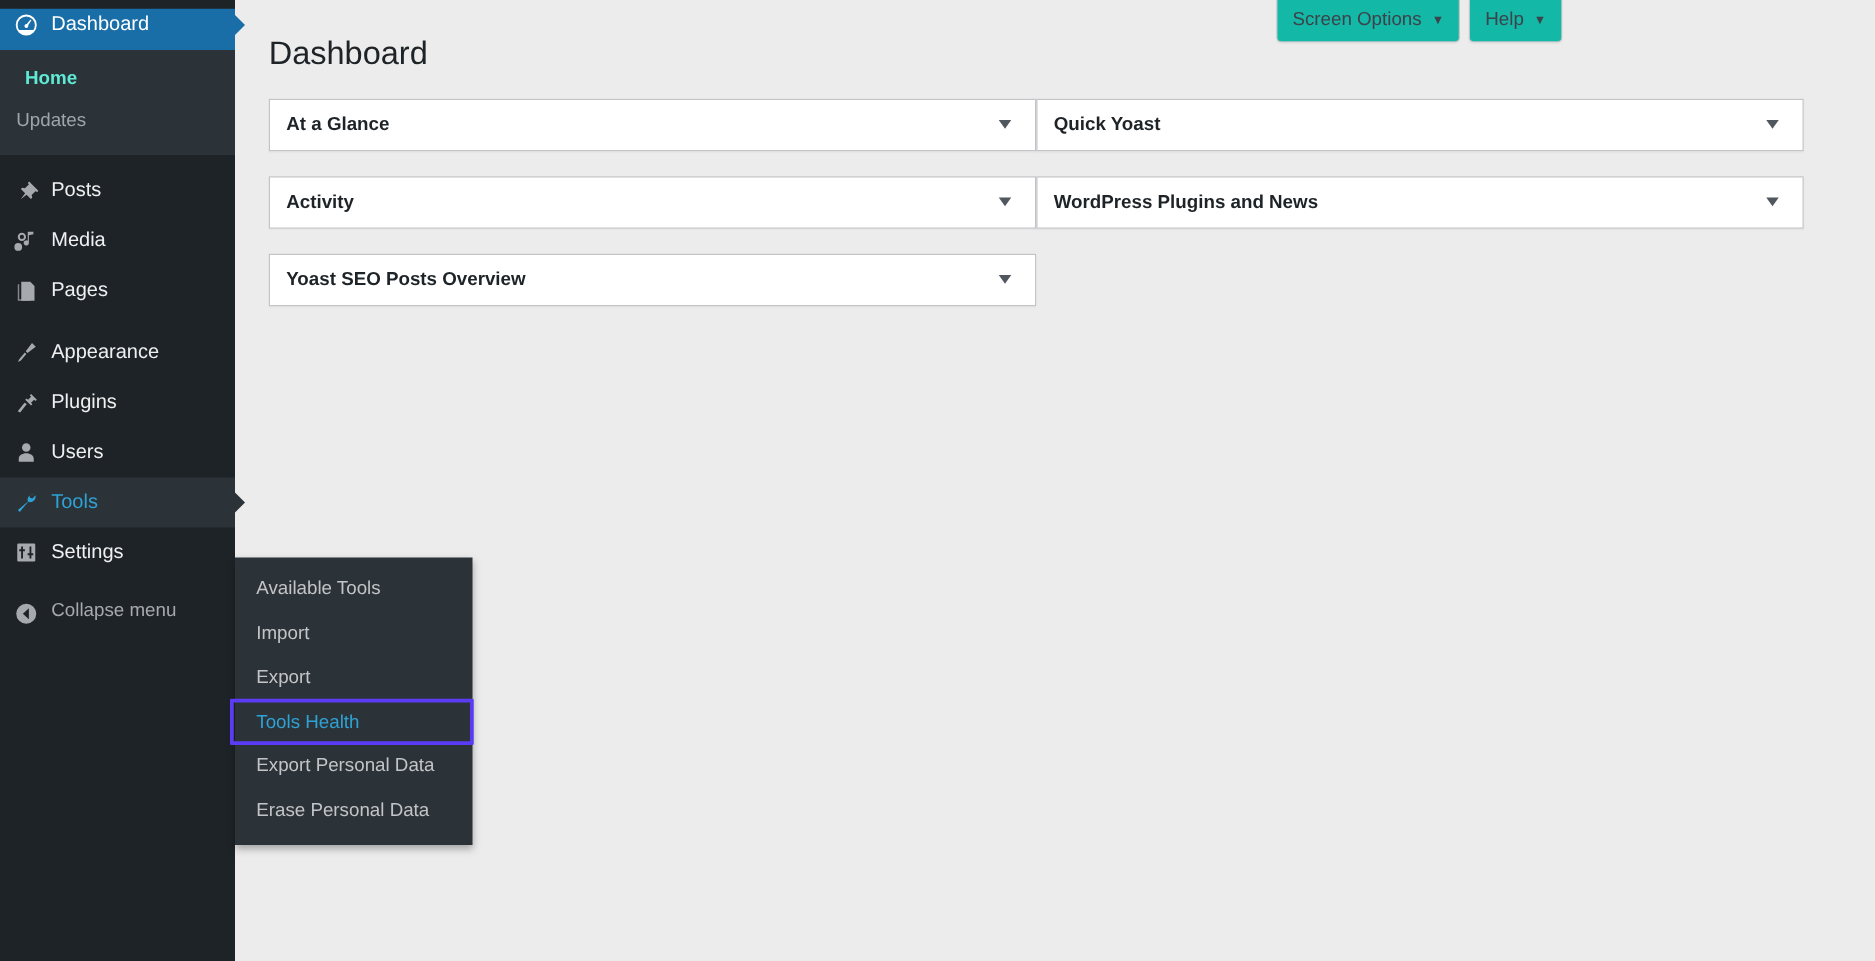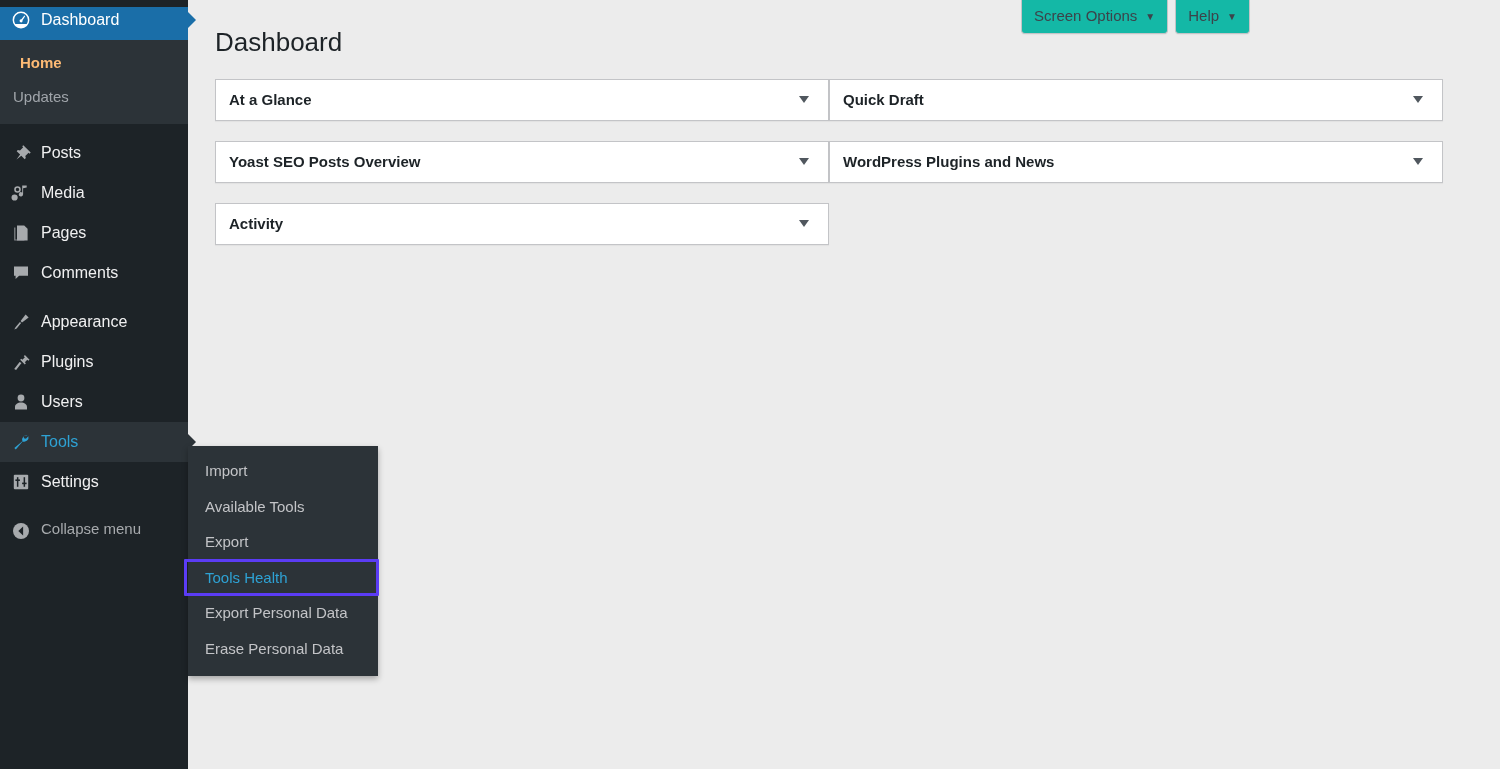--- a/index.html
+++ b/index.html
@@ -108,21 +108,21 @@
   }
   .submenu-inline .sub-item {
     display: block;
     padding: 6px 0 6px 13px;
     font-size: 15px;
     color: #a0a5aa;
     line-height: 1.45;
     white-space: nowrap;
   }
   .submenu-inline .sub-item.current {
-    color: #fdba74;
+    color: #5eead4;
     font-weight: bold;
     padding-left: 20px;
   }
 
   .collapse-item {
     display: flex;
     align-items: flex-start;
     height: 34px;
     padding-left: 10px;
     font-size: 15px;
@@ -307,28 +307,20 @@
     <div class="menu-item">
       <span class="mi-icon">
         <svg width="20" height="20" viewBox="0 0 20 20" fill="currentColor">
           <path d="M6 2.4h7.2l3.4 3.4v11.8H6V2.4z"></path>
           <path d="M4.4 4.4H3.2v13.2h10.2v-1.2H4.4V4.4z" opacity="0.75"></path>
         </svg>
       </span>
       <span class="mi-label">Pages</span>
     </div>
 
-    <div class="menu-item">
-      <span class="mi-icon">
-        <svg width="20" height="20" viewBox="0 0 20 20" fill="currentColor">
-          <path d="M3 3.6h14v9.2H8.1L4.6 16v-3.2H3V3.6z"></path>
-        </svg>
-      </span>
-      <span class="mi-label">Comments</span>
-    </div>
 
     <div class="menu-sep"></div>
 
     <div class="menu-item">
       <span class="mi-icon">
         <svg width="20" height="20" viewBox="0 0 20 20" fill="currentColor">
           <path d="M14.6 2.4l3 3-6.6 5-1.4-1.4 5-6.6z"></path>
           <path d="M8.9 9.9l1.2 1.2-4.4 5.3-2.4 1.2 1.2-2.4 4.4-5.3z"></path>
         </svg>
       </span>
@@ -388,24 +380,24 @@
           <circle cx="10" cy="10" r="8" fill="#a7aaad"></circle>
           <path d="M12.1 5.6L7.3 10l4.8 4.4V5.6z" fill="#1d2327"></path>
         </svg>
       </span>
       <span>Collapse menu</span>
     </div>
   </nav>
 
   <div class="flyout">
     <a class="fly-item">
+      <span>Available Tools</span>
+    </a>
+    <a class="fly-item">
       <span>Import</span>
-    </a>
-    <a class="fly-item">
-      <span>Available Tools</span>
     </a>
     <a class="fly-item">
       <span>Export</span>
     </a>
     <a class="fly-item focused">
       <span>Tools Health</span>
     </a>
     <a class="fly-item">
       <span>Export Personal Data</span>
     </a>
@@ -437,43 +429,43 @@
           <div class="widget-header">
             <h2 class="widget-title">At a Glance</h2>
             <span class="w-toggle">
               <span class="tri"></span>
             </span>
           </div>
         </section>
 
         <section class="widget">
           <div class="widget-header">
+            <h2 class="widget-title">Activity</h2>
+            <span class="w-toggle">
+              <span class="tri"></span>
+            </span>
+          </div>
+        </section>
+
+        <section class="widget">
+          <div class="widget-header">
             <h2 class="widget-title">Yoast SEO Posts Overview</h2>
             <span class="w-toggle">
               <span class="tri"></span>
             </span>
           </div>
         </section>
 
+      </div>
+
+      <div class="col">
+
         <section class="widget">
           <div class="widget-header">
-            <h2 class="widget-title">Activity</h2>
-            <span class="w-toggle">
-              <span class="tri"></span>
-            </span>
-          </div>
-        </section>
-
-      </div>
-
-      <div class="col">
-
-        <section class="widget">
-          <div class="widget-header">
-            <h2 class="widget-title">Quick Draft</h2>
+            <h2 class="widget-title">Quick Yoast</h2>
             <span class="w-toggle">
               <span class="tri"></span>
             </span>
           </div>
         </section>
 
         <section class="widget">
           <div class="widget-header">
             <h2 class="widget-title">WordPress Plugins and News</h2>
             <span class="w-toggle">

